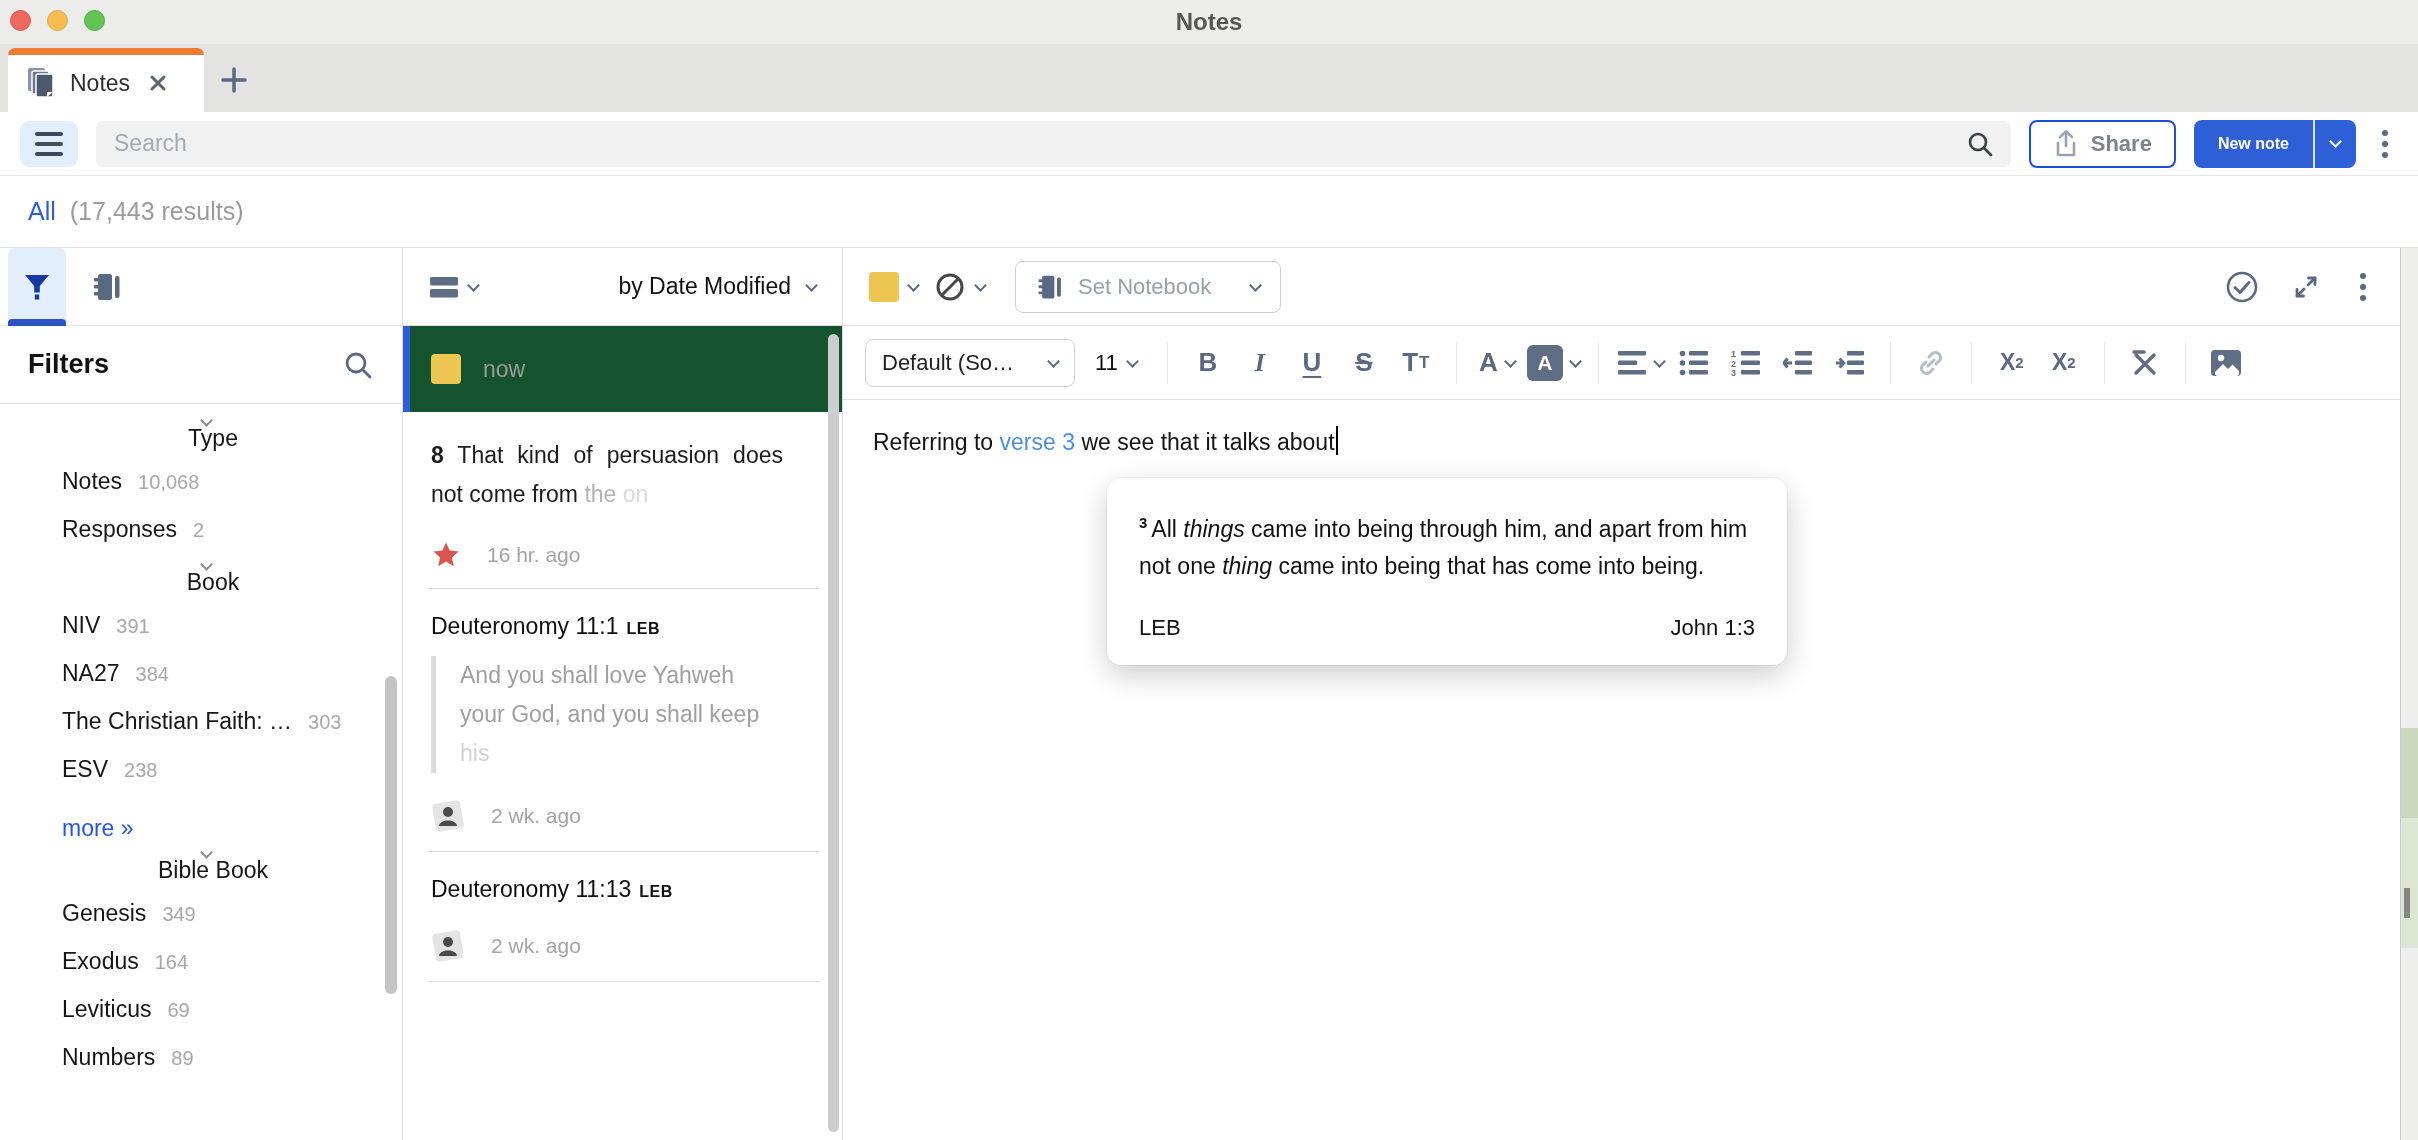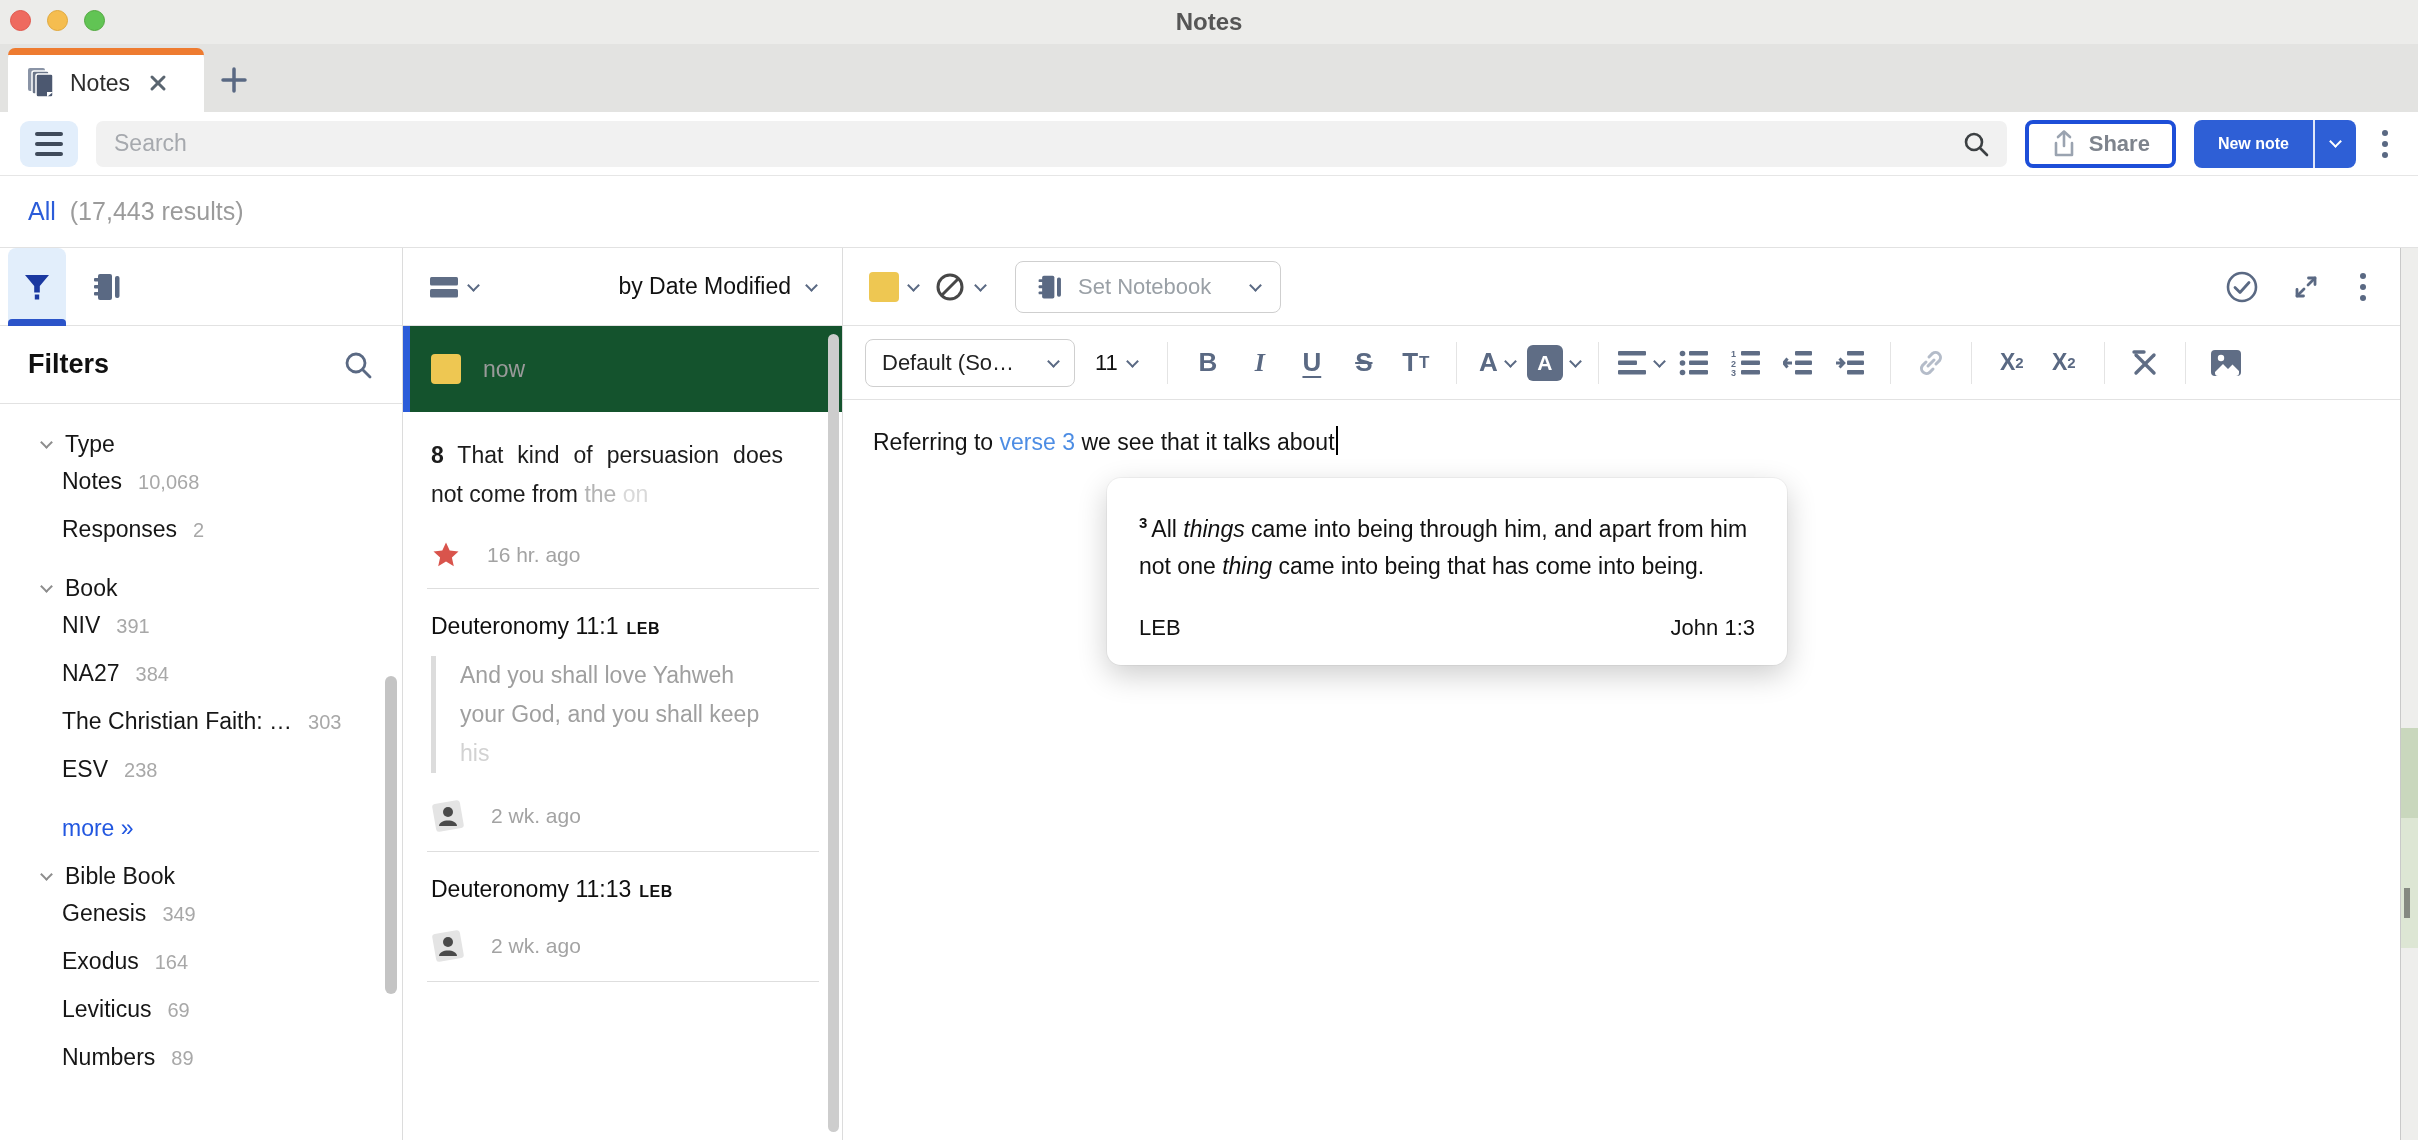--- a/index.html
+++ b/index.html
@@ -36,21 +36,21 @@
   .tab-close{margin-left:6px;display:flex;align-items:center;}
   .newtab{width:60px;height:64px;display:flex;align-items:center;justify-content:center;}
 
   
   .toolbar{height:64px;background:#fff;border-bottom:1px solid #e6e6e6;display:flex;align-items:center;padding:0 22px 0 20px;gap:18px;flex:0 0 auto;}
   .hamburger{width:58px;height:46px;background:var(--lightblue-bg);border-radius:9px;display:flex;flex-direction:column;justify-content:center;align-items:center;gap:6px;flex:0 0 auto;}
   .hamburger span{display:block;width:28px;height:4px;background:var(--slate-dark);border-radius:2px;}
   .search-field{flex:1;height:46px;background:#f1f1f1;border-radius:7px;display:flex;align-items:center;padding:0 16px 0 18px;}
   .search-field input{flex:1;border:none;outline:none;background:transparent;font-size:23px;color:#333;font-family:inherit;}
   .search-field input::placeholder{color:#a6a9ae;}
-  .btn-share{height:48px;border:4px solid #1d4ed8;border-radius:8px;background:#fff;display:flex;align-items:center;gap:12px;padding:0 22px;flex:0 0 auto;}
+  .btn-share{height:48px;border:2px solid #1d4ed8;border-radius:8px;background:#fff;display:flex;align-items:center;gap:12px;padding:0 22px;flex:0 0 auto;}
   .btn-share .lbl{font-size:22px;font-weight:bold;color:#7e848d;}
   .btn-newnote{height:48px;border-radius:8px;background:var(--accent-blue);display:flex;align-items:stretch;flex:0 0 auto;overflow:hidden;}
   .btn-newnote .main{display:flex;align-items:center;padding:0 24px;font-size:16px;font-weight:bold;color:#fff;}
   .btn-newnote .split{width:2px;background:rgba(255,255,255,.85);}
   .btn-newnote .arrow{display:flex;align-items:center;padding:0 16px;}
   .btn-newnote .arrow .chev{border-color:#fff;margin:0 0 4px 0;}
   .kebab{display:flex;flex-direction:column;gap:5px;align-items:center;padding:4px 8px;}
   .kebab i{width:6px;height:6px;border-radius:50%;background:var(--slate);}
 
   
@@ -64,21 +64,21 @@
 
   
   .sidebar{width:403px;border-right:1px solid #dcdcdc;display:flex;flex-direction:column;position:relative;}
   .side-tab{width:58px;height:100%;display:flex;align-items:center;justify-content:center;position:relative;margin-left:8px;}
   .side-tab.active{background:var(--lightblue-bg);border-radius:8px 8px 0 0;}
   .side-tab.active .underline{position:absolute;left:0;right:0;bottom:-1px;height:7px;background:#2b54c9;border-radius:4px 4px 0 0;}
   .side-tab.plain{margin-left:12px;}
   .filters-row{height:78px;border-bottom:1px solid var(--border);display:flex;align-items:center;justify-content:space-between;padding:0 28px;flex:0 0 auto;}
   .filters-title{font-size:27px;font-weight:bold;color:#111;}
   .filter-tree{flex:1;padding:16px 0 0 0;position:relative;overflow:hidden;}
-  .tree-row{height:48px;display:flex;align-items:center;padding-left:42px;}
+  .tree-row{height:48px;display:flex;align-items:center;padding-left:24px;flex-direction:column;}
   .tree-row .chev{border-color:#8d8d8d;border-width:2px;margin:-4px 14px 0 0;}
   .tree-row .section-label{font-size:23px;color:#161616;}
   .tree-item{height:48px;display:flex;align-items:baseline;padding-left:62px;}
   .tree-item .lbl{font-size:23px;color:#161616;}
   .tree-item .cnt{font-size:20px;color:#a8a8a8;margin-left:16px;}
   .tree-more{height:48px;display:flex;align-items:center;padding-left:62px;font-size:23px;color:#2257e0;}
   .side-scroll{position:absolute;right:5px;top:428px;width:12px;height:318px;border-radius:6px;background:#c4c4c4;}
 
   
   .notelist{width:440px;border-right:1px solid #dcdcdc;display:flex;flex-direction:column;position:relative;background:#fff;}

